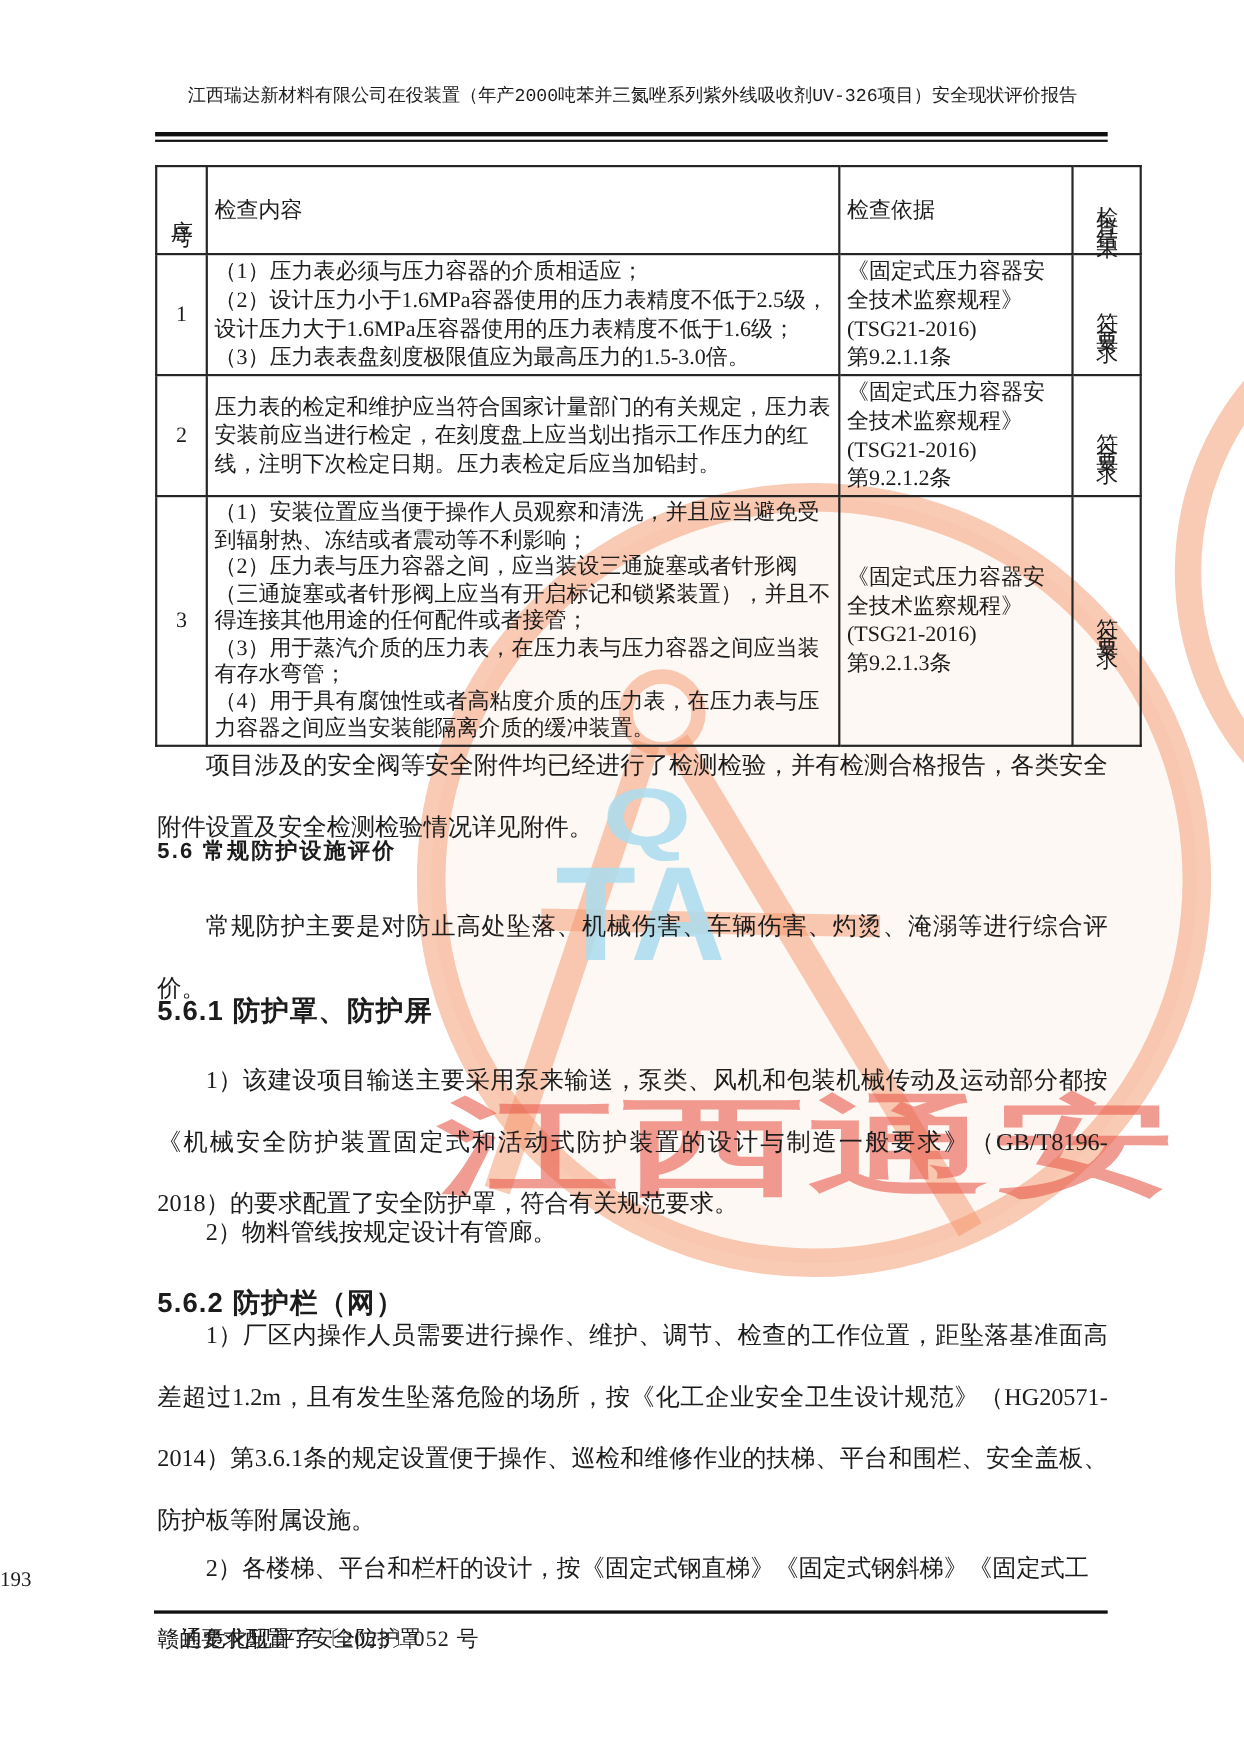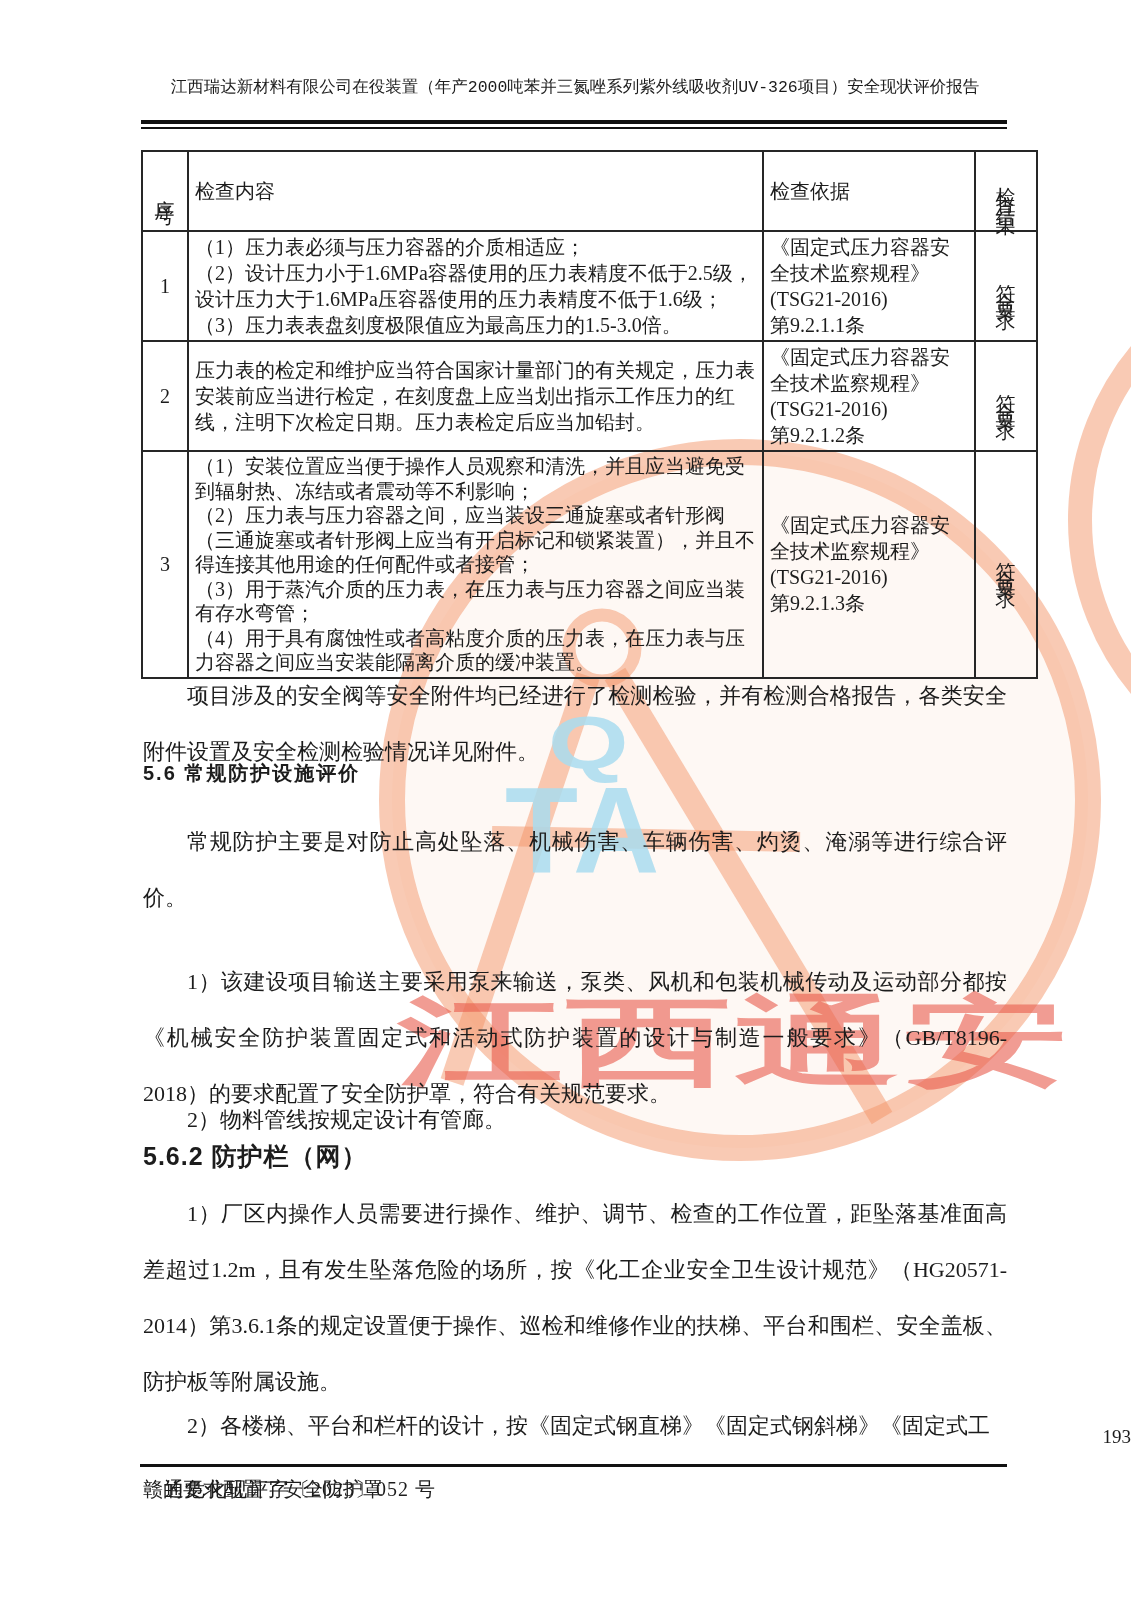--- a/index.html
+++ b/index.html
@@ -81,21 +81,21 @@
     font-size:20px;font-weight:bold;letter-spacing:2px;
   }
   .h-minor{
     position:absolute;left:143px;width:864px;
     font-family:"Liberation Sans","DejaVu Sans",sans-serif;
     font-size:25px;font-weight:bold;letter-spacing:1px;
   }
   .para-cut{white-space:nowrap;overflow:hidden;}
   .page-number{
     position:absolute;left:0;top:1426px;width:1131px;
-    text-align:right;font-size:19px;
+    text-align:left;font-size:19px;
   }
   .footer-rule{
     position:absolute;left:140px;top:1464px;width:867px;height:0;
     border-top:3px solid #111;
   }
   .footer-left{
     position:absolute;left:163px;top:1476px;font-size:20px;
   }
   .footer-right{
     position:absolute;left:143px;top:1476px;width:860px;
@@ -205,26 +205,27 @@
       </tr>
     </tbody>
   </table>
 
   <div class="para" style="top:668px">项目涉及的安全阀等安全附件均已经进行了检测检验，并有检测合格报告，各类安全附件设置及安全检测检验情况详见附件。</div>
 
   <div class="h-major" style="top:760px">5.6 常规防护设施评价</div>
 
   <div class="para" style="top:814px">常规防护主要是对防止高处坠落、机械伤害、车辆伤害、灼烫、淹溺等进行综合评价。</div>
 
+  <div class="h-minor" style="top:902px">5.6.1 防护罩、防护屏</div>
 
   <div class="para" style="top:954px">1）该建设项目输送主要采用泵来输送，泵类、风机和包装机械传动及运动部分都按《机械安全防护装置固定式和活动式防护装置的设计与制造一般要求》（GB/T8196-2018）的要求配置了安全防护罩，符合有关规范要求。</div>
 
   <div class="para" style="top:1092px">2）物料管线按规定设计有管廊。</div>
 
-  <div class="h-minor" style="top:1140px">5.6.2 防护栏（网）</div>
+  <div class="h-minor" style="top:1168px">5.6.2 防护栏（网）</div>
 
   <div class="para" style="top:1186px">1）厂区内操作人员需要进行操作、维护、调节、检查的工作位置，距坠落基准面高差超过1.2m，且有发生坠落危险的场所，按《化工企业安全卫生设计规范》（HG20571-2014）第3.6.1条的规定设置便于操作、巡检和维修作业的扶梯、平台和围栏、安全盖板、防护板等附属设施。</div>
 
   <div class="para para-cut" style="top:1398px">2）各楼梯、平台和栏杆的设计，按《固定式钢直梯》《固定式钢斜梯》《固定式工</div>
 
   <div class="page-number">193</div>
 
   <div class="footer-rule"></div>
   <div class="footer-left">的要求配置了安全防护罩</div>
   <div class="footer-right">赣通危化现评字〔2023〕052 号</div>

